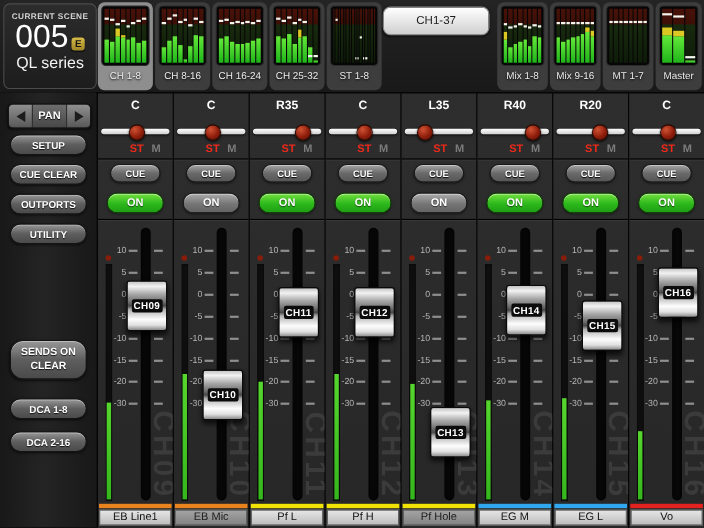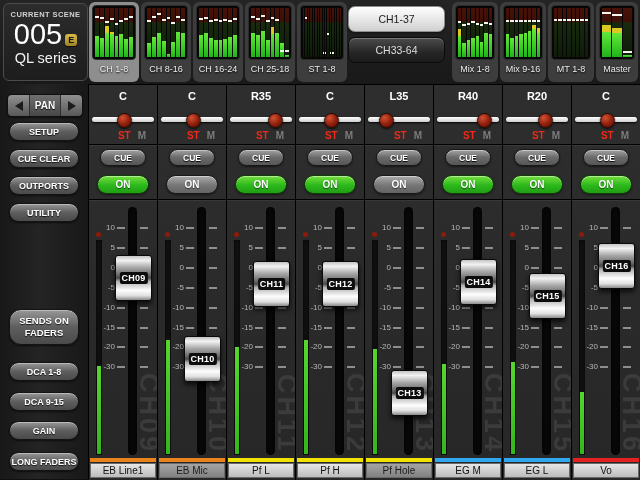--- a/index.html
+++ b/index.html
@@ -230,21 +230,21 @@
             </div>
             <div class="mbar">
               <div class="mfill" style="height: 28%;"></div>
               <div class="mpeak" style="bottom: 10%;"></div>
             </div>
             <div class="mbar">
               <div class="mfill" style="height: 5%;"></div>
               <div class="mpeak" style="bottom: 10%;"></div>
             </div>
           </div>
-          <div class="mlabel">CH 25-18</div>
+          <div class="mlabel">CH 25-32</div>
         </div>
         <div class="mtab">
           <div class="mbox">
             <div class="mbar"></div>
             <div class="mbar">
               <div class="mpeak" style="bottom: 78%;"></div>
             </div>
             <div class="mbar"></div>
             <div class="mbar"></div>
             <div class="mbar"></div>
@@ -268,21 +268,20 @@
             </div>
             <div class="mbar"></div>
             <div class="mbar"></div>
             <div class="mbar"></div>
           </div>
           <div class="mlabel">ST 1-8</div>
         </div>
       </div>
 
     <button class="bankbtn sel">CH1-37</button>
-    <button class="bankbtn unsel">CH33-64</button>
 
     <div class="mtabs right" id="right-meters">
         <div class="mtab">
           <div class="mbox">
             <div class="mbar">
               <div class="mfill" style="height: 42%;"></div>
               <div class="myellow" style="bottom: 42%; height: 16%;"></div>
               <div class="mpeak" style="bottom: 70%;"></div>
             </div>
             <div class="mbar">
@@ -375,21 +374,21 @@
             <div class="mbar">
               <div class="mpeak" style="bottom: 74%;"></div>
             </div>
             <div class="mbar">
               <div class="mpeak" style="bottom: 74%;"></div>
             </div>
             <div class="mbar">
               <div class="mpeak" style="bottom: 74%;"></div>
             </div>
           </div>
-          <div class="mlabel">MT 1-8</div>
+          <div class="mlabel">MT 1-7</div>
         </div>
         <div class="mtab">
           <div class="mbox">
             <div class="mbar">
               <div class="mfill" style="height: 52%;"></div>
               <div class="myellow" style="bottom: 52%; height: 14%;"></div>
               <div class="mpeak" style="bottom: 88%;"></div>
             </div>
             <div class="mbar">
               <div class="mfill" style="height: 48%;"></div>
@@ -413,25 +412,23 @@
         </button>
       <div class="pan-mid">PAN</div>
       <button class="pan-arrow">
           <span class="tri-r"></span>
         </button>
     </div>
     <button class="sbtn" style="top:38px">SETUP</button>
     <button class="sbtn" style="top:65px">CUE CLEAR</button>
     <button class="sbtn" style="top:92px">OUTPORTS</button>
     <button class="sbtn" style="top:119px">UTILITY</button>
-    <button class="sbtn big" style="top:225px">SENDS ON FADERS</button>
+    <button class="sbtn big" style="top:225px">SENDS ON CLEAR</button>
     <button class="sbtn" style="top:278px">DCA 1-8</button>
-    <button class="sbtn" style="top:308px">DCA 9-15</button>
-    <button class="sbtn" style="top:337px">GAIN</button>
-    <button class="sbtn" style="top:368px">LONG FADERS</button>
+    <button class="sbtn" style="top:308px">DCA 2-16</button>
   </div>
 
   <div class="strips" id="strips">
       <div class="strip">
         <div class="pan-val">C</div>
         <div class="pan-slider">
           <div class="pan-track"></div>
           <div class="pan-knob" style="left: calc(50% - 6.5px);"></div>
         </div>
         <div class="stm"><span class="st-ind">ST</span><span class="m-ind">M</span></div>

